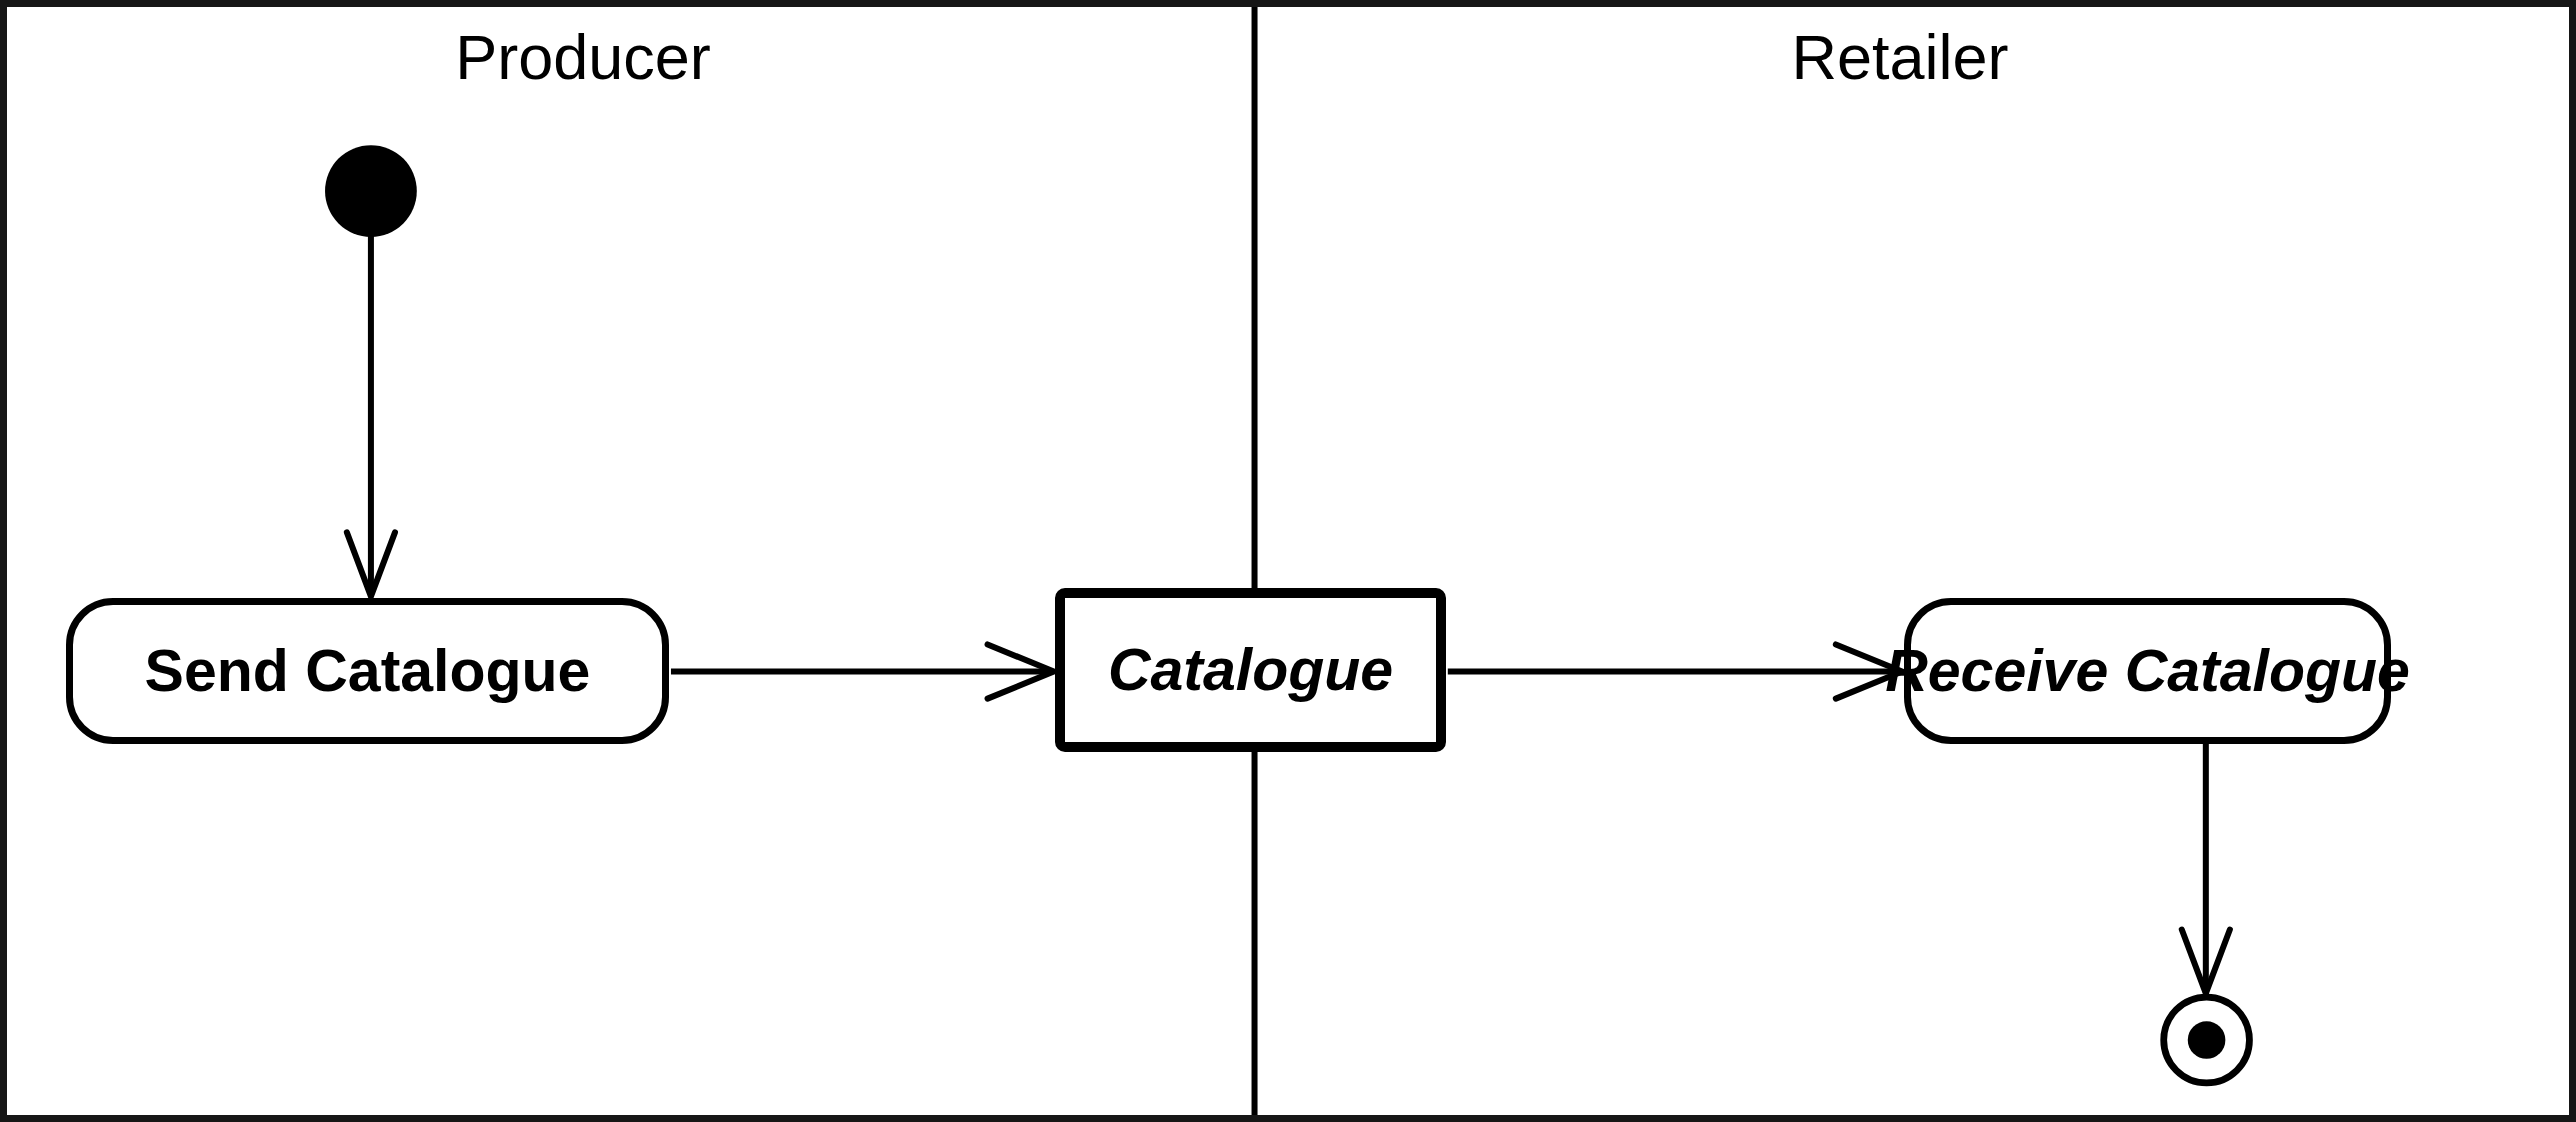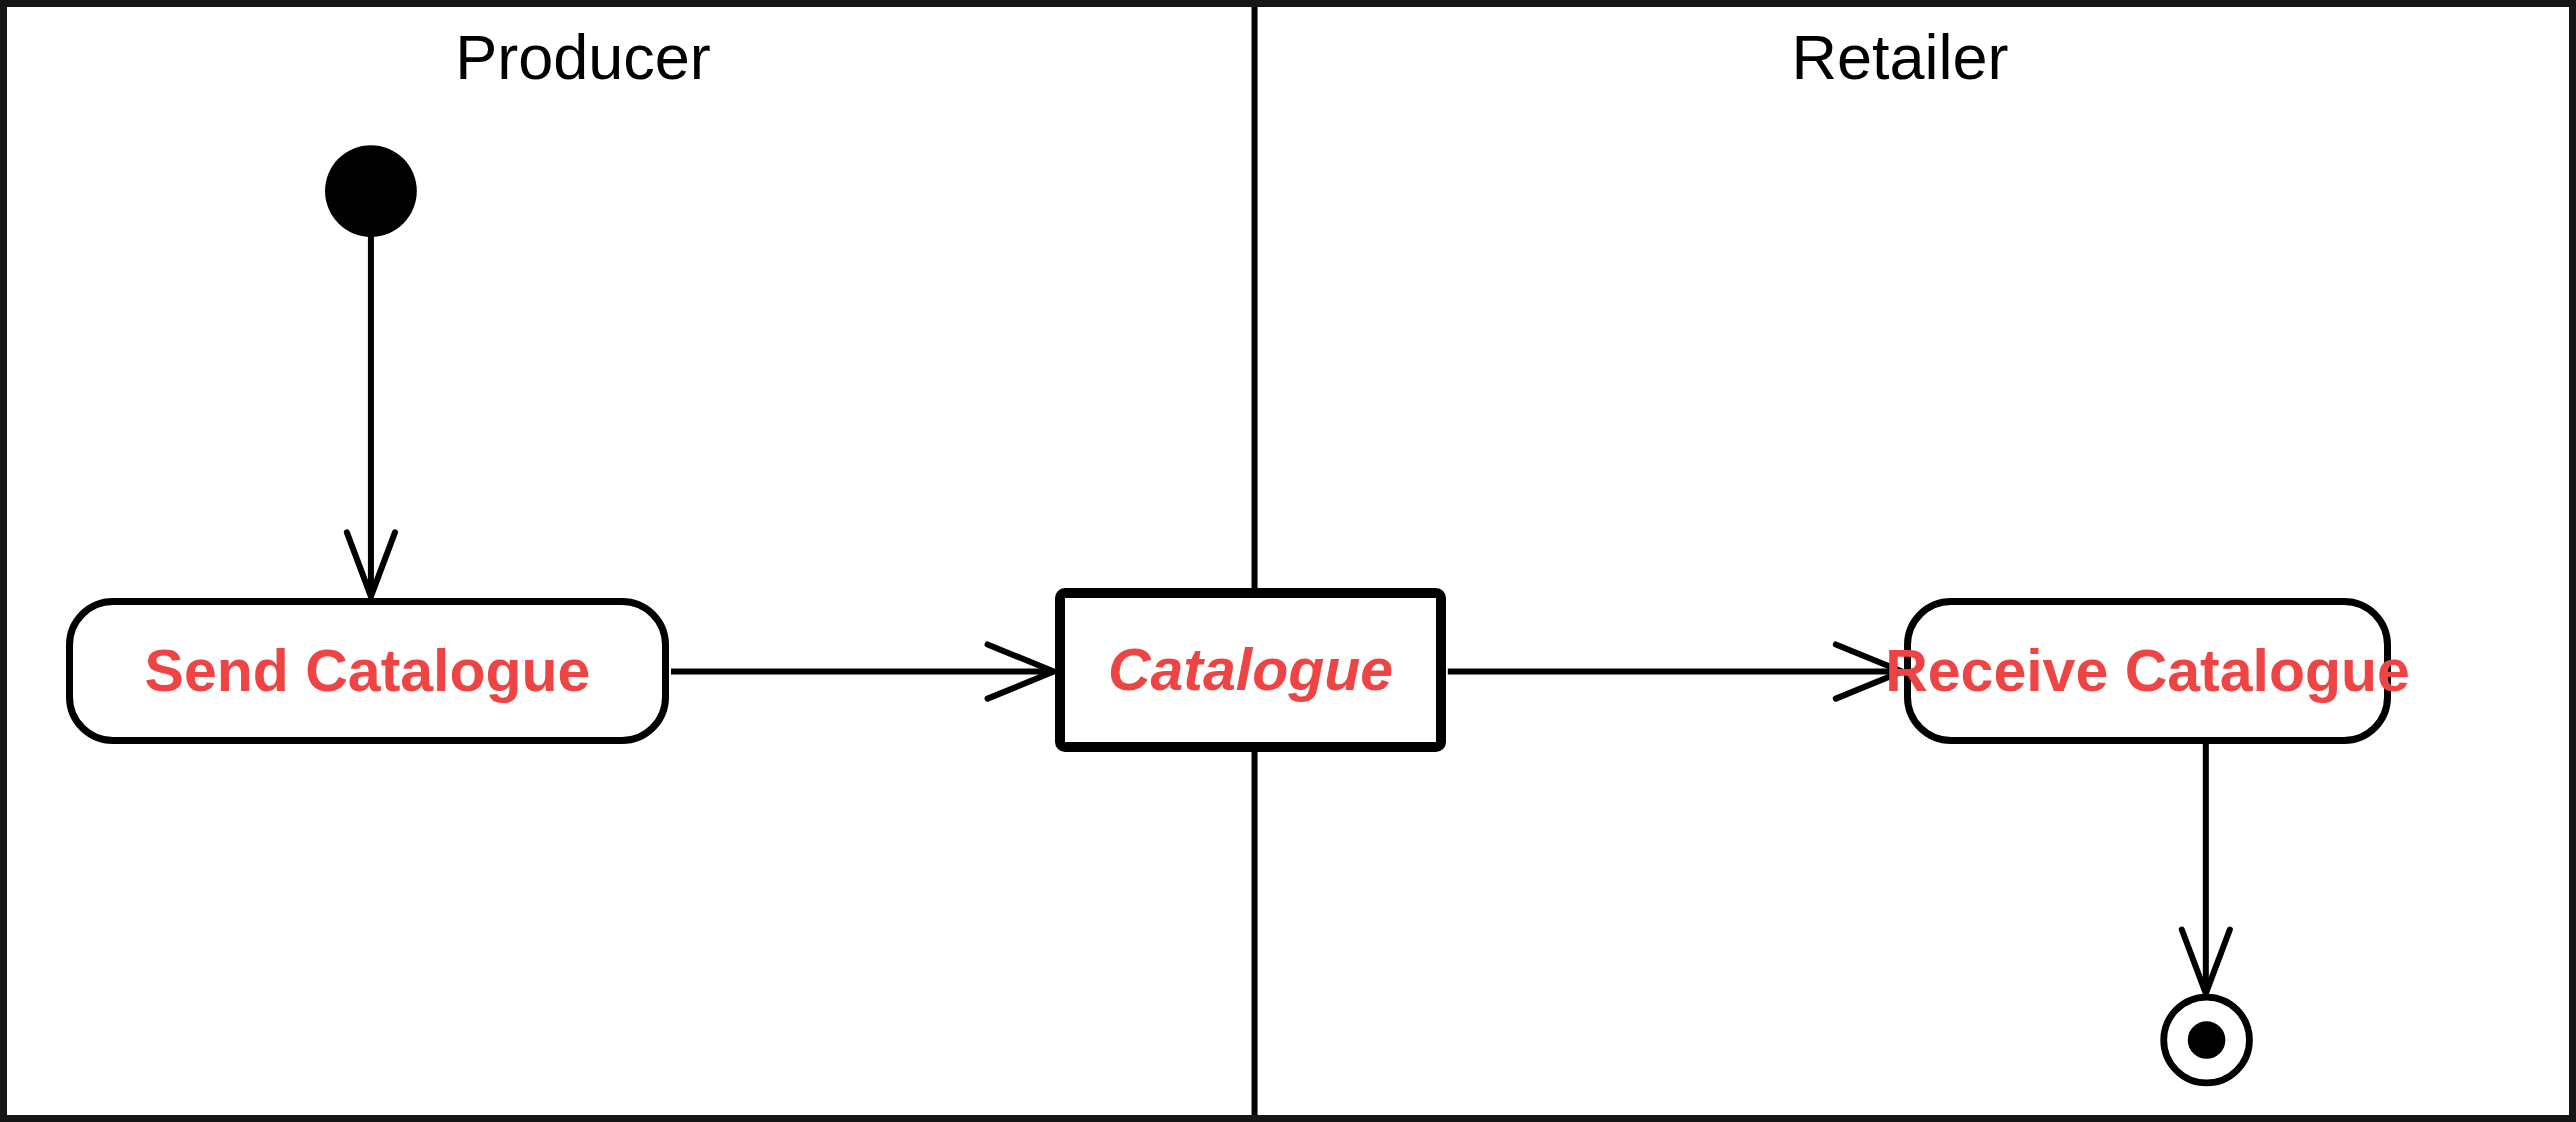--- a/index.html
+++ b/index.html
@@ -40,40 +40,41 @@
   }
   #title-producer { left: 583px; }
   #title-retailer { left: 1900px; }
   .node {
     position: absolute;
     box-sizing: border-box;
     background: #ffffff;
     display: flex;
     align-items: center;
     justify-content: center;
-    color: #ef4444;
+    color: #000000;
     font-weight: 700;
     font-size: 59px;
     white-space: nowrap;
   }
   .activity {
     border: 7.5px solid #000000;
     border-radius: 47px;
   }
   #node-send {
     left: 66px;
     top: 598px;
     width: 603px;
     height: 146px;
   }
   #node-receive {
     left: 1904px;
     top: 598px;
     width: 487px;
     height: 146px;
+    font-style: italic;
   }
   .object-node {
     border: 10.5px solid #000000;
     font-style: italic;
   }
   #node-catalogue {
     left: 1055px;
     top: 588px;
     width: 391px;
     height: 164px;

